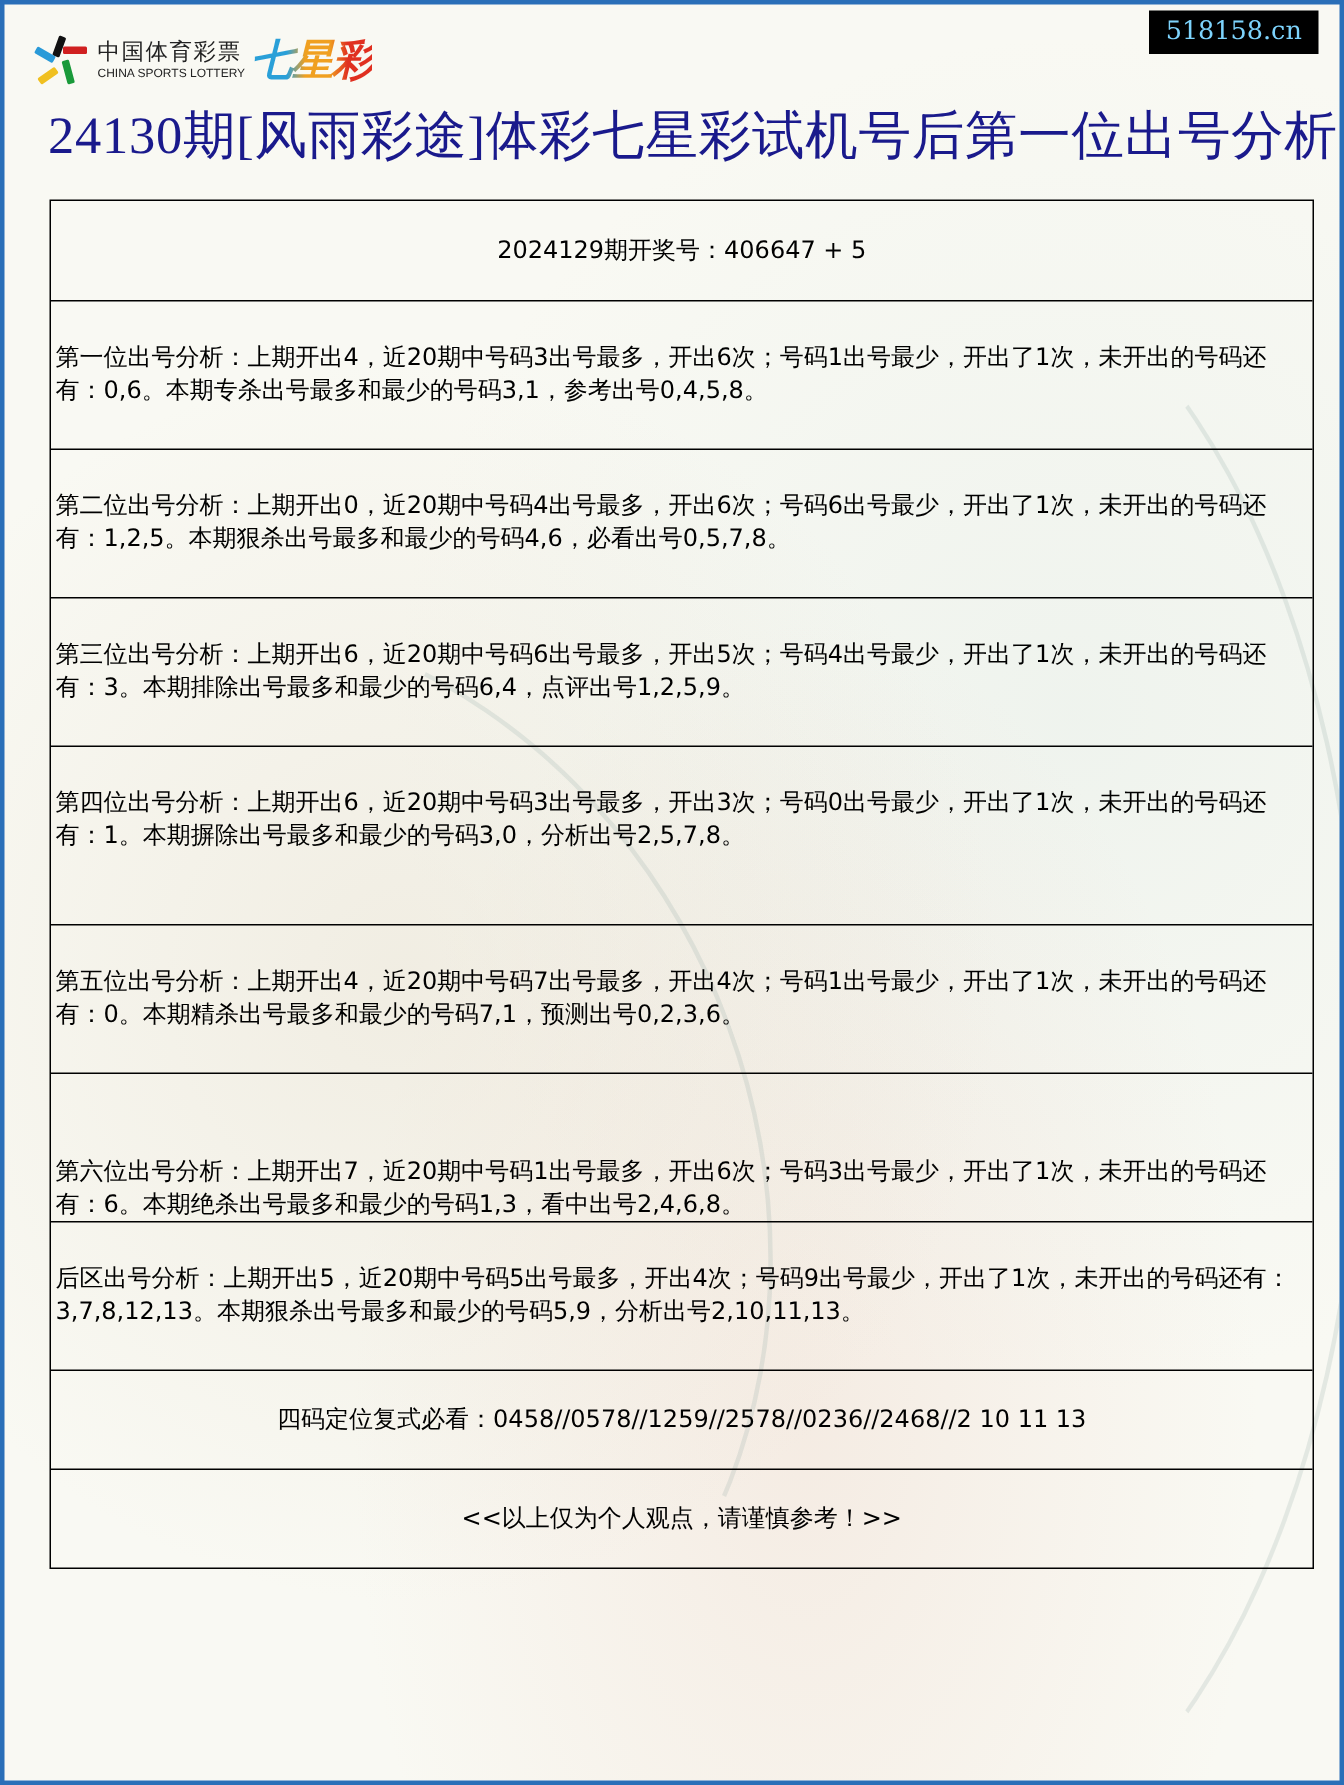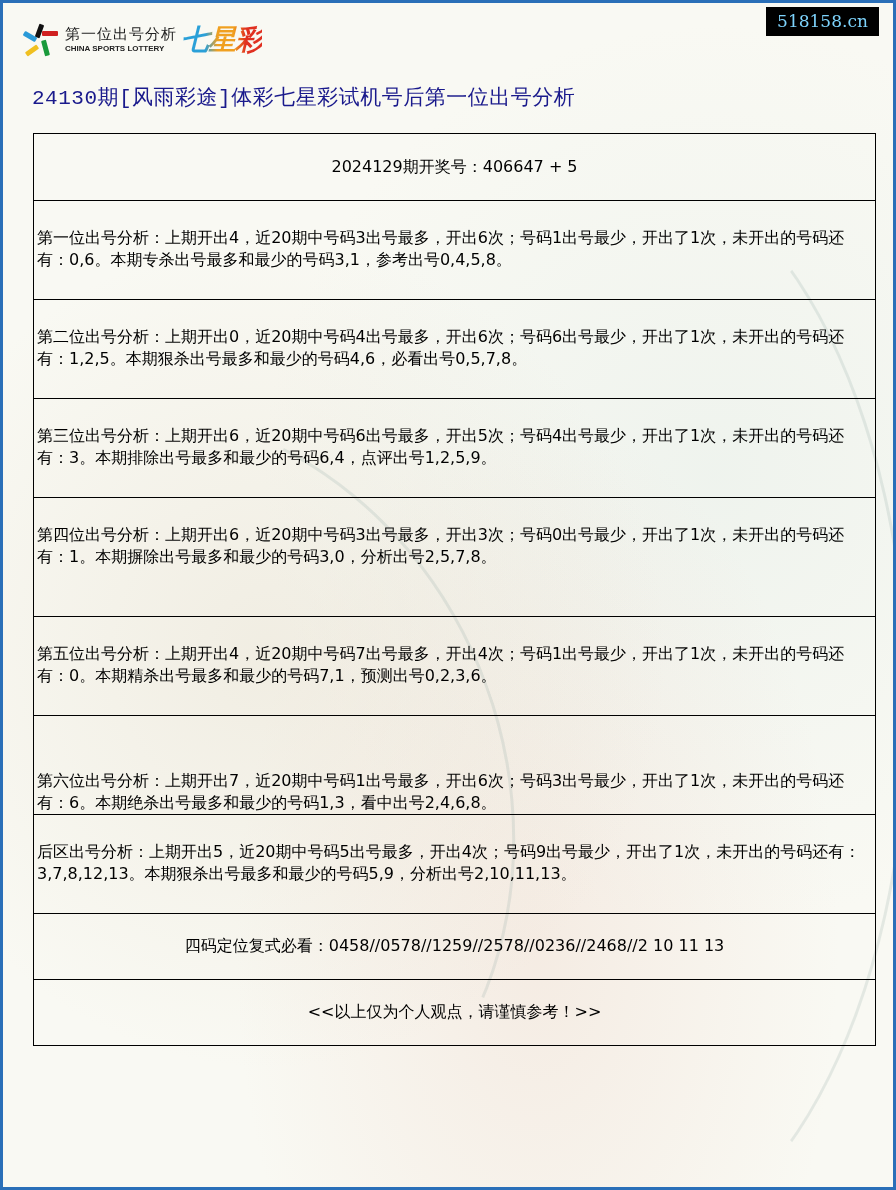--- a/index.html
+++ b/index.html
@@ -26,35 +26,35 @@
     position:absolute; border-radius:50%;
     border:3px solid rgba(150,175,170,0.18);
     border-color:transparent rgba(150,175,170,0.22) transparent transparent;
   }
   .header { position:absolute; left:0; top:0; width:890px; height:125px; }
   .logo { position:absolute; left:18px; top:18px; display:flex; align-items:center; }
   .logo-mark { width:38px; height:36px; position:relative; }
   .logo-mark span { position:absolute; display:block; height:5px; border-radius:1px; }
   .logo-text { margin-left:6px; display:flex; flex-direction:column; line-height:1; }
   .logo-cn { font-family:"DejaVu Sans", sans-serif; font-size:15px; color:#222; letter-spacing:1px; }
-  .logo-en { font-family:"Liberation Sans", sans-serif; font-size:8px; font-weight:bold; color:#222; margin-top:3px; }
+  .logo-en { font-family:"Liberation Sans", sans-serif; font-size:8px; font-weight:normal; color:#222; margin-top:3px; }
   .logo-qxc {
     margin-left:4px; font-family:"DejaVu Sans", sans-serif; font-size:28px; font-weight:bold; font-style:italic;
     background:linear-gradient(90deg,#2aa0d8 0%,#2aa0d8 30%,#f0a020 45%,#f0a020 65%,#e03020 80%,#e03020 100%);
     -webkit-background-clip:text; background-clip:text; color:transparent;
     letter-spacing:-1px;
   }
   .site-badge {
     position:absolute; left:763px; top:4px; width:113px; height:29px;
     background:#000; color:#7dd3fc;
     font-family:"DejaVu Serif", serif; font-size:17px; line-height:29px; text-align:center;
   }
   .page-title {
-    position:absolute; left:29px; top:80px; width:850px;
-    font-family:Liberation Mono, monospace; font-size:21px; color:#1a1a8c; white-space:nowrap;
+    position:absolute; left:29px; top:64px; width:850px;
+    font-family:Liberation Serif, serif; font-size:35px; color:#1a1a8c; white-space:nowrap;
     letter-spacing:0.5px;
   }
   .table {
     position:absolute; left:30px; top:130px; width:841px;
     border:1px solid #000; border-collapse:collapse;
   }
   .row {
     border-top:1px solid #000; box-sizing:border-box;
     font-family:"DejaVu Sans", sans-serif; color:#000; font-size:16px;
     display:flex; align-items:center;
@@ -75,21 +75,21 @@
   <div class="header">
     <div class="logo">
       <div class="logo-mark">
         <span style="left:16px;top:2px;width:5px;height:14px;background:#111;transform:rotate(20deg);"></span>
         <span style="left:21px;top:9px;width:16px;background:#d02020;"></span>
         <span style="left:2px;top:12px;width:14px;background:#2a9ad8;transform:rotate(30deg);"></span>
         <span style="left:4px;top:26px;width:14px;background:#f0c020;transform:rotate(-35deg);"></span>
         <span style="left:22px;top:18px;width:5px;height:16px;background:#1a9a3a;transform:rotate(-15deg);"></span>
       </div>
       <div class="logo-text">
-        <span class="logo-cn">第一位出号分析</span>
+        <span class="logo-cn">中国体育彩票</span>
         <span class="logo-en">CHINA SPORTS LOTTERY</span>
       </div>
       <span class="logo-qxc">七星彩</span>
     </div>
 
     <div class="site-badge">518158.cn</div>
 
     <h1 class="page-title" style="margin:0;font-weight:normal;">24130期[风雨彩途]体彩七星彩试机号后第一位出号分析</h1>
   </div>
 

